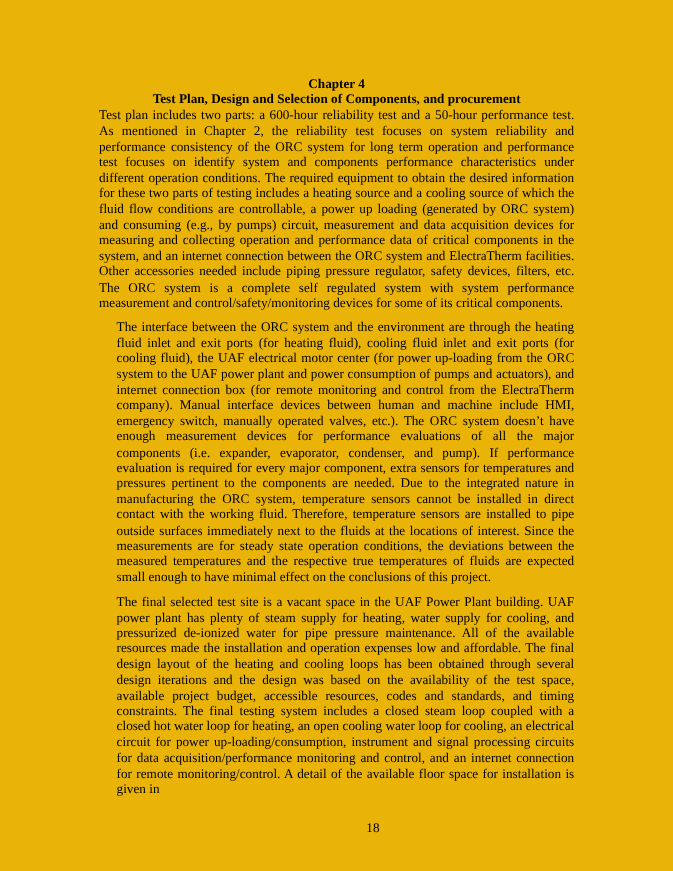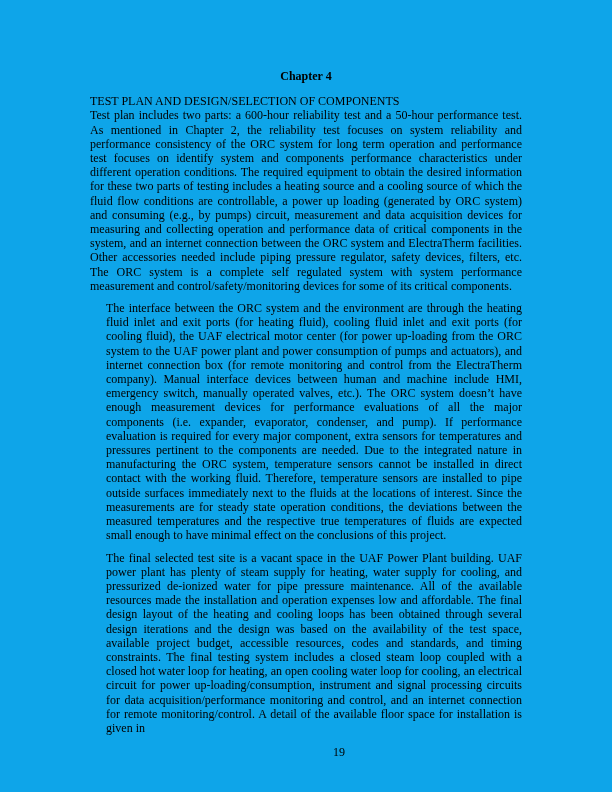--- a/index.html
+++ b/index.html
@@ -4,21 +4,21 @@
   <style>
     html, body {
       margin: 0;
       padding: 0;
       background: #ffffff;
     }
     .sheet {
       position: relative;
       width: 612px;
       height: 792px;
-      background: #0ea5e9;
+      background: #eab308;
       overflow: hidden;
       font-family: "Liberation Serif", "DejaVu Serif", serif;
       color: #000000;
     }
     .text-block {
       position: absolute;
       left: 90px;
       top: 69px;
       width: 432px;
       font-size: 12px;
@@ -51,19 +51,19 @@
       font-size: 12px;
       line-height: 14.2px;
     }
   </style>
 </head>
 <body>
 
 <div class="sheet">
   <div class="text-block">
     <div class="chapter-label">Chapter 4</div>
-    <div class="section-heading">TEST PLAN AND DESIGN/SELECTION OF COMPONENTS</div>
+    <div class="chapter-title">Test Plan, Design and Selection of Components, and procurement</div>
     <p class="body-par">Test plan includes two parts: a 600-hour reliability test and a 50-hour performance test. As mentioned in Chapter 2, the reliability test focuses on system reliability and performance consistency of the ORC system for long term operation and performance test focuses on identify system and components performance characteristics under different operation conditions. The required equipment to obtain the desired information for these two parts of testing includes a heating source and a cooling source of which the fluid flow conditions are controllable, a power up loading (generated by ORC system) and consuming (e.g., by pumps) circuit, measurement and data acquisition devices for measuring and collecting operation and performance data of critical components in the system, and an internet connection between the ORC system and ElectraTherm facilities. Other accessories needed include piping pressure regulator, safety devices, filters, etc. The ORC system is a complete self regulated system with system performance measurement and control/safety/monitoring devices for some of its critical components.</p>
     <p class="body-par">The interface between the ORC system and the environment are through the heating fluid inlet and exit ports (for heating fluid), cooling fluid inlet and exit ports (for cooling fluid), the UAF electrical motor center (for power up-loading from the ORC system to the UAF power plant and power consumption of pumps and actuators), and internet connection box (for remote monitoring and control from the ElectraTherm company). Manual interface devices between human and machine include HMI, emergency switch, manually operated valves, etc.). The ORC system doesn’t have enough measurement devices for performance evaluations of all the major components (i.e. expander, evaporator, condenser, and pump). If performance evaluation is required for every major component, extra sensors for temperatures and pressures pertinent to the components are needed. Due to the integrated nature in manufacturing the ORC system, temperature sensors cannot be installed in direct contact with the working fluid. Therefore, temperature sensors are installed to pipe outside surfaces immediately next to the fluids at the locations of interest. Since the measurements are for steady state operation conditions, the deviations between the measured temperatures and the respective true temperatures of fluids are expected small enough to have minimal effect on the conclusions of this project.</p>
     <p class="body-par">The final selected test site is a vacant space in the UAF Power Plant building. UAF power plant has plenty of steam supply for heating, water supply for cooling, and pressurized de-ionized water for pipe pressure maintenance. All of the available resources made the installation and operation expenses low and affordable. The final design layout of the heating and cooling loops has been obtained through several design iterations and the design was based on the availability of the test space, available project budget, accessible resources, codes and standards, and timing constraints. The final testing system includes a closed steam loop coupled with a closed hot water loop for heating, an open cooling water loop for cooling, an electrical circuit for power up-loading/consumption, instrument and signal processing circuits for data acquisition/performance monitoring and control, and an internet connection for remote monitoring/control. A detail of the available floor space for installation is given in</p>
   </div>
-  <div class="page-number">19</div>
+  <div class="page-number">18</div>
 </div>
 
 </body></html>

